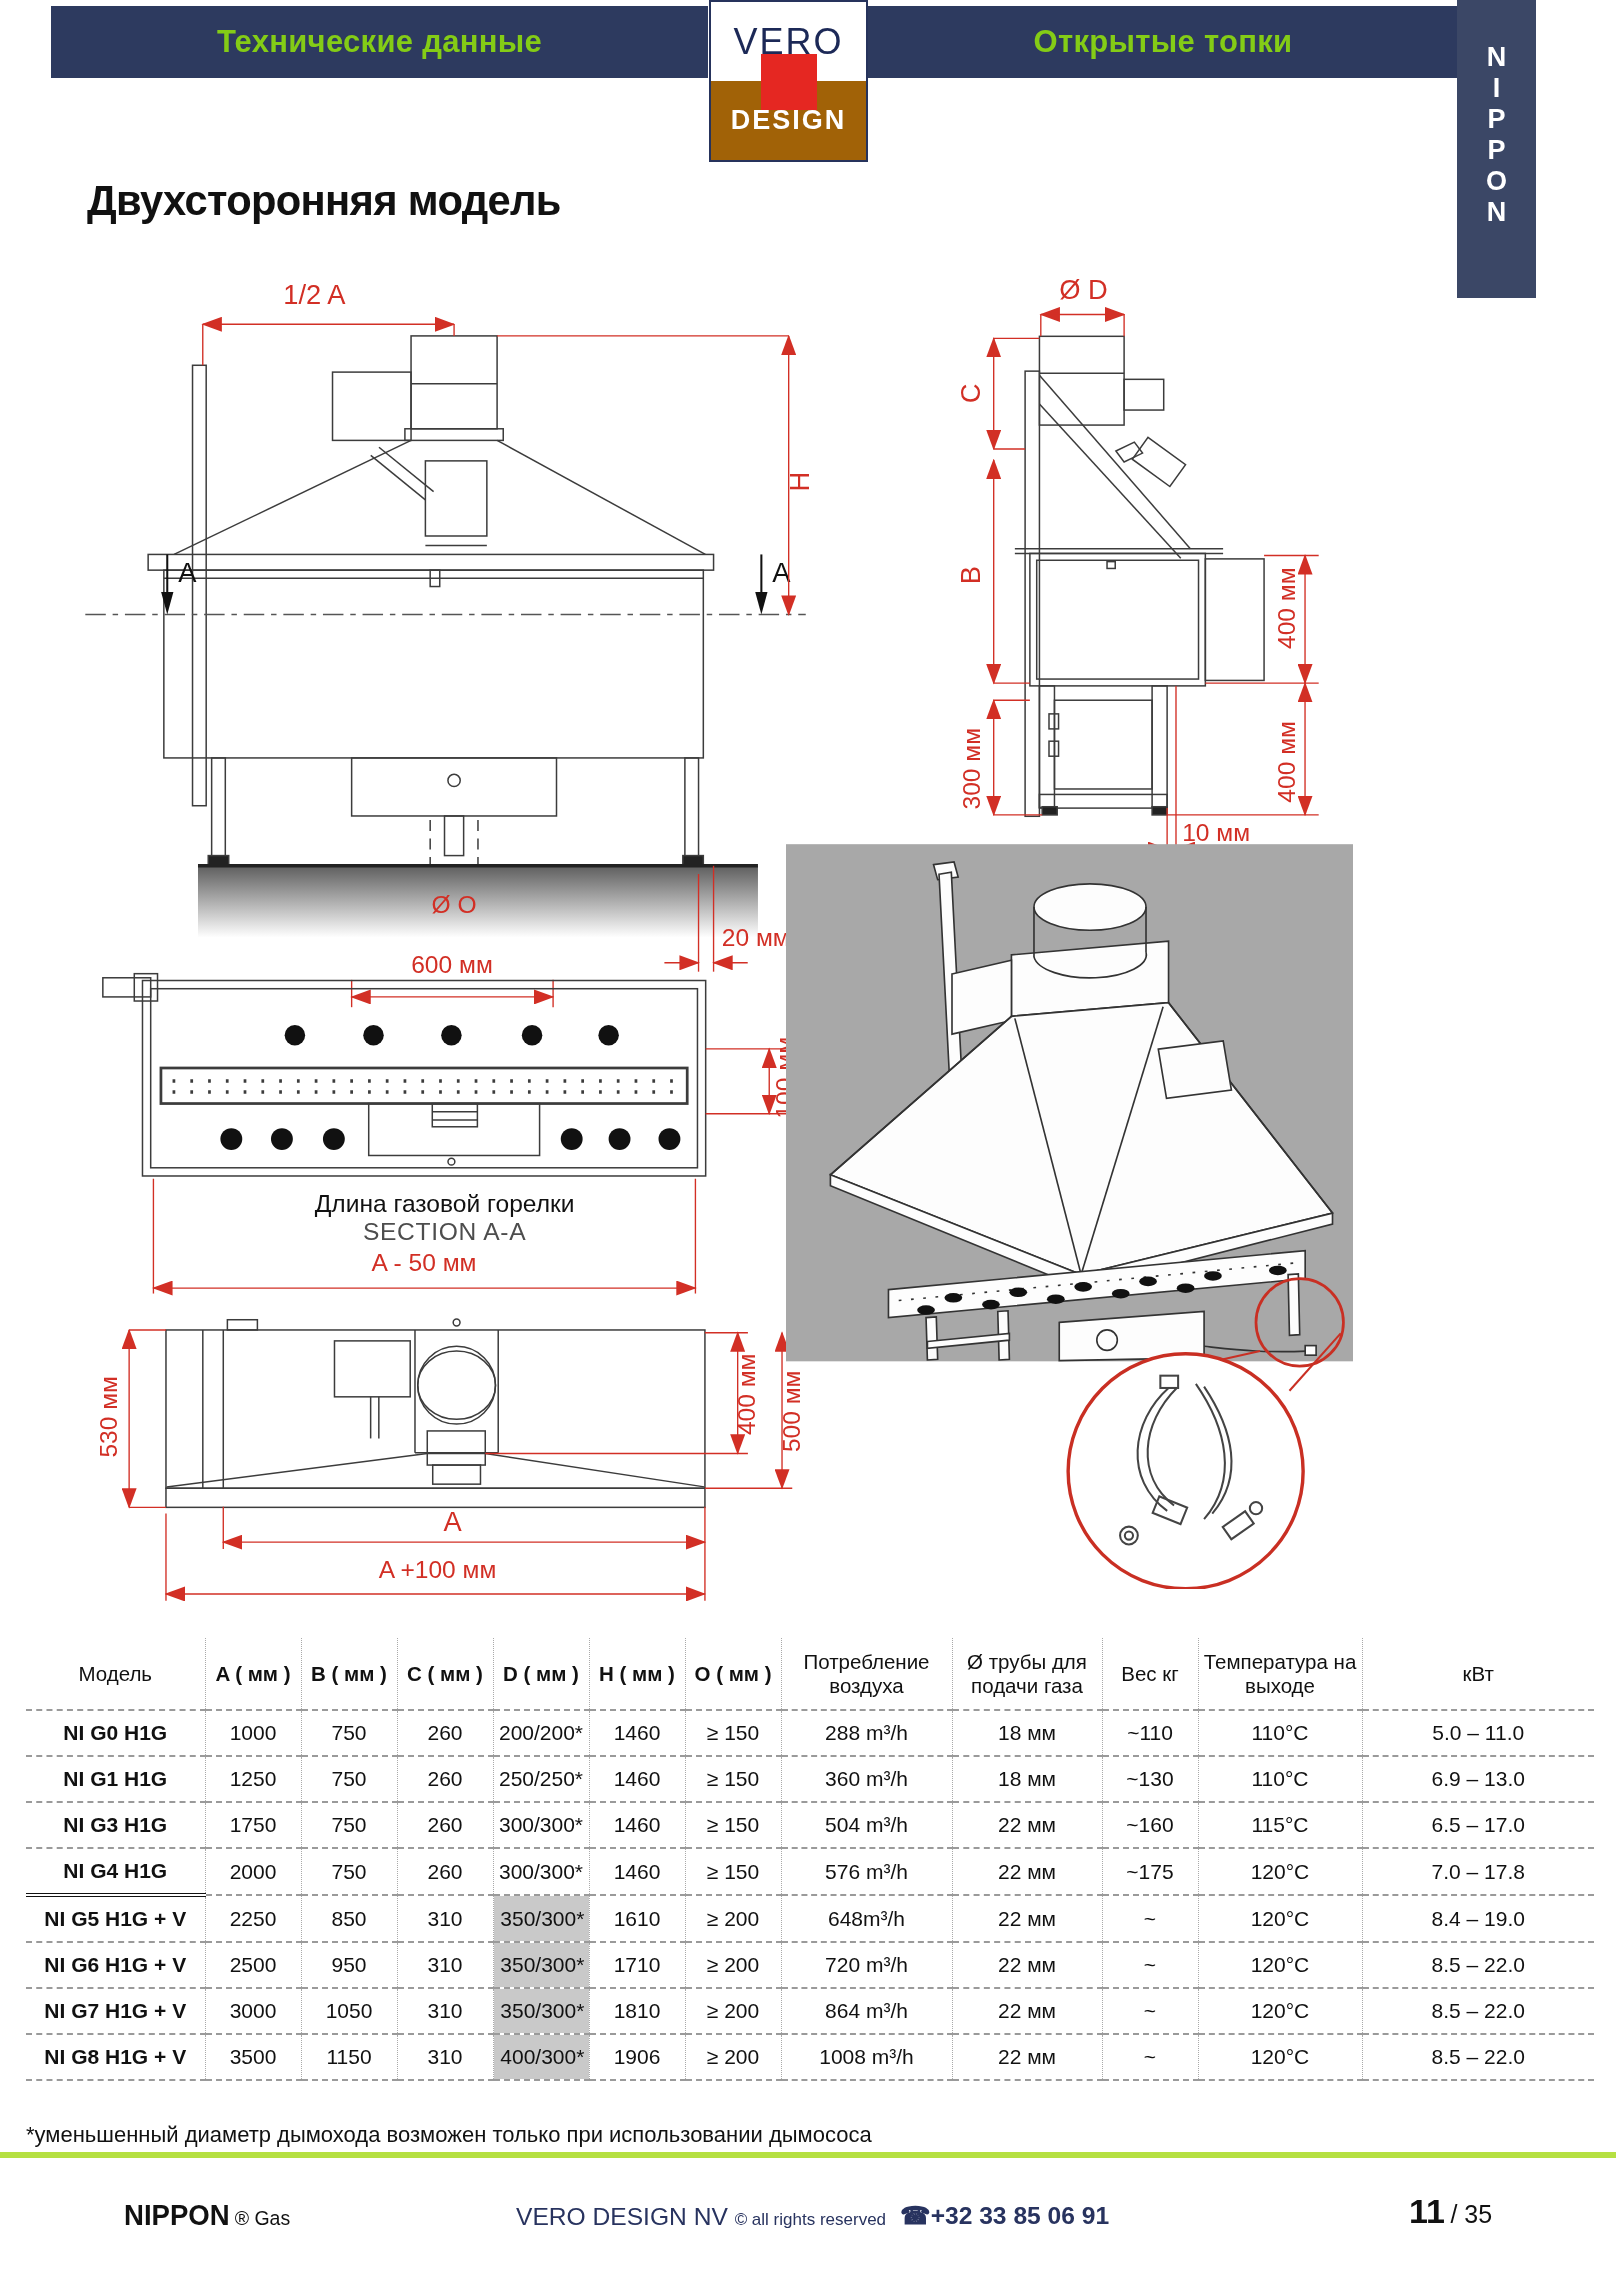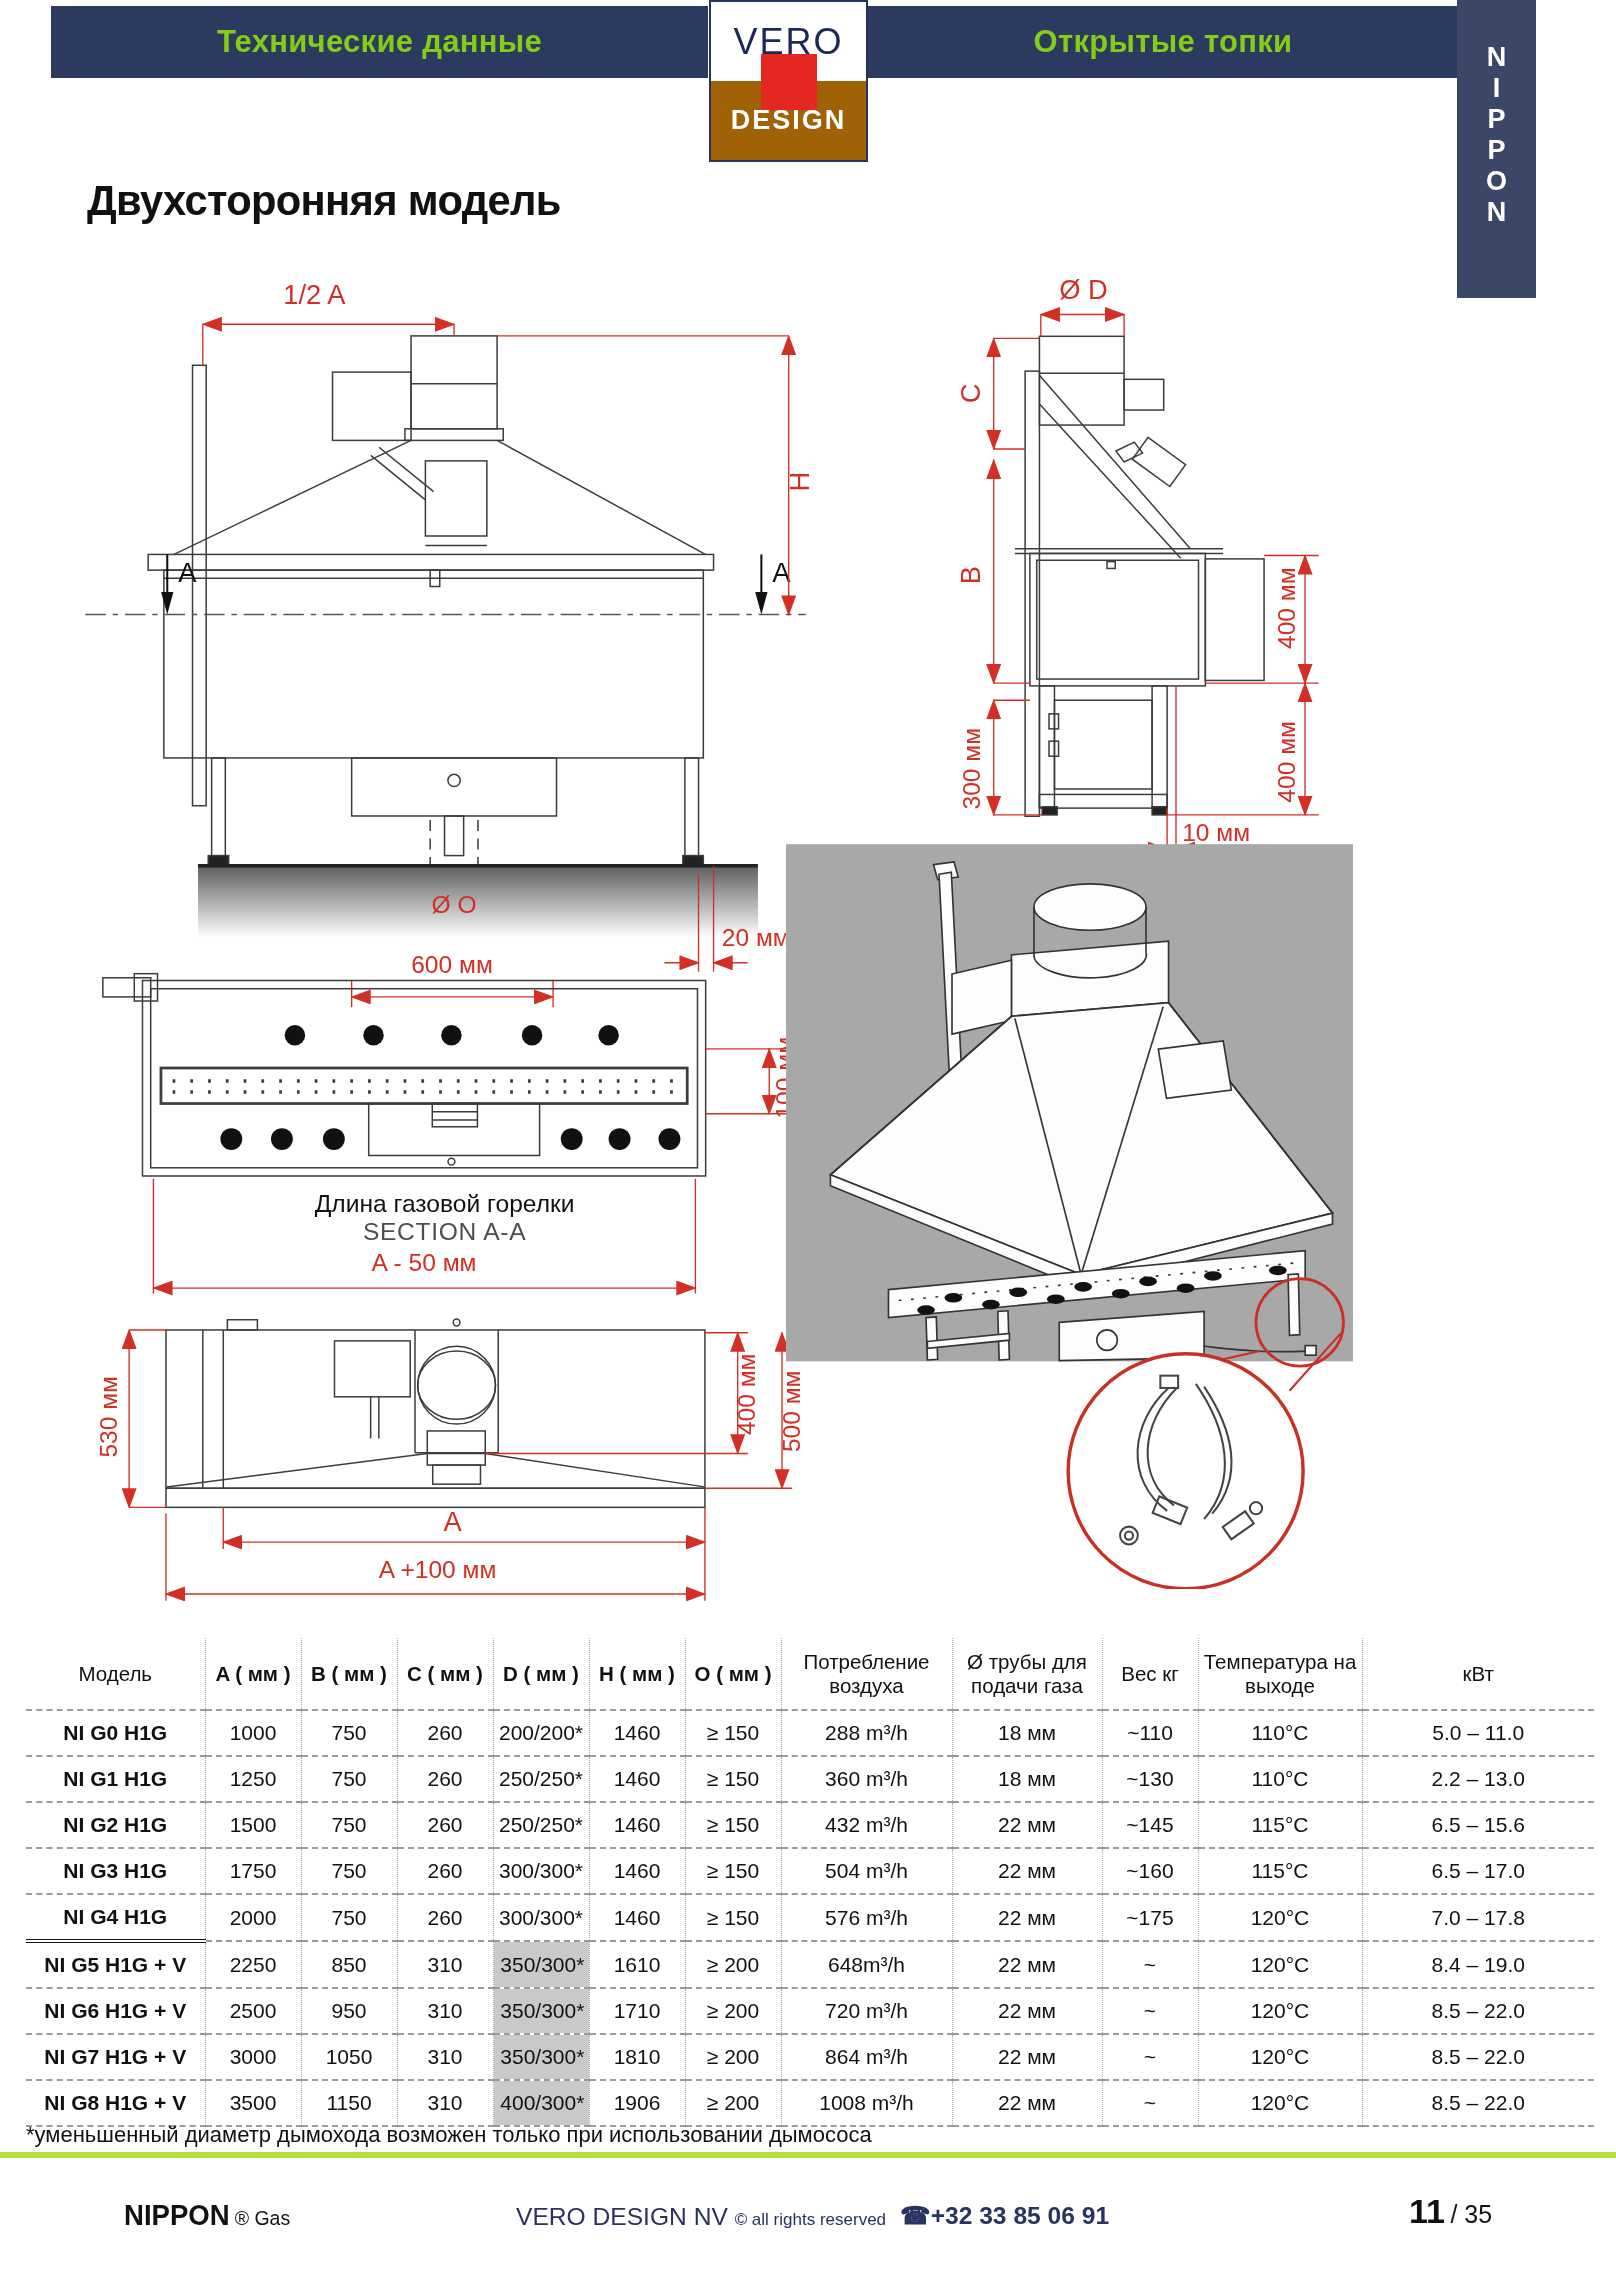--- a/index.html
+++ b/index.html
@@ -399,35 +399,21 @@
         <td>1250</td>
         <td>750</td>
         <td>260</td>
         <td>250/250*</td>
         <td>1460</td>
         <td>≥ 150</td>
         <td>360 m³/h</td>
         <td>18 мм</td>
         <td>~130</td>
         <td>110°C</td>
-        <td>2.2 – 13.0</td>
-      </tr>
-        <tr>
-        <td class="c-model">NI G2 H1G</td>
-        <td>1500</td>
-        <td>750</td>
-        <td>260</td>
-        <td>250/250*</td>
-        <td>1460</td>
-        <td>≥ 150</td>
-        <td>432 m³/h</td>
-        <td>22 мм</td>
-        <td>~145</td>
-        <td>115°C</td>
-        <td>6.5 – 15.6</td>
+        <td>6.9 – 13.0</td>
       </tr>
         <tr>
         <td class="c-model">NI G3 H1G</td>
         <td>1750</td>
         <td>750</td>
         <td>260</td>
         <td>300/300*</td>
         <td>1460</td>
         <td>≥ 150</td>
         <td>504 m³/h</td>

